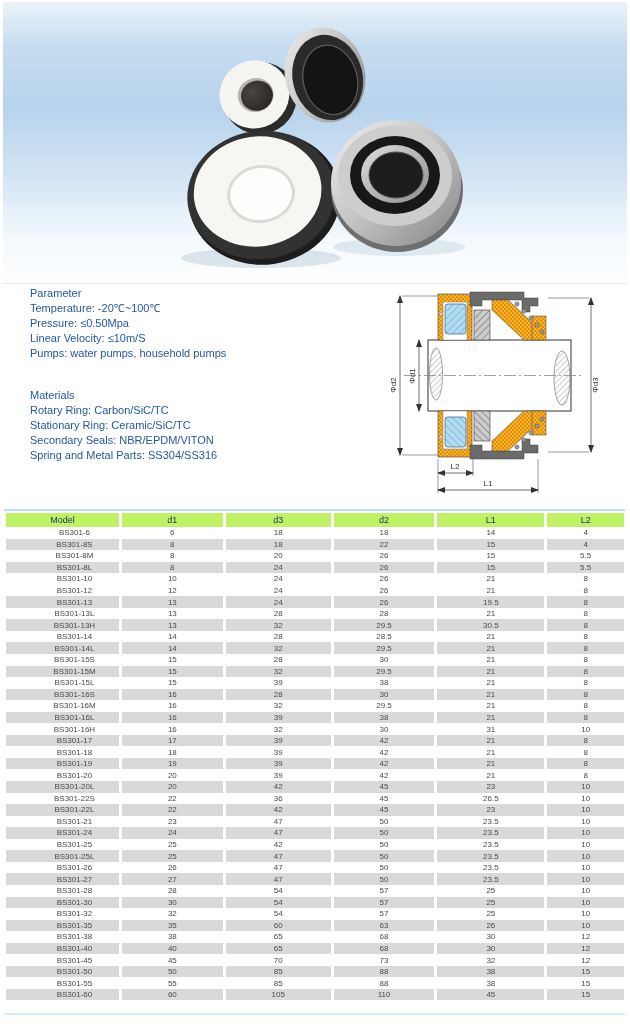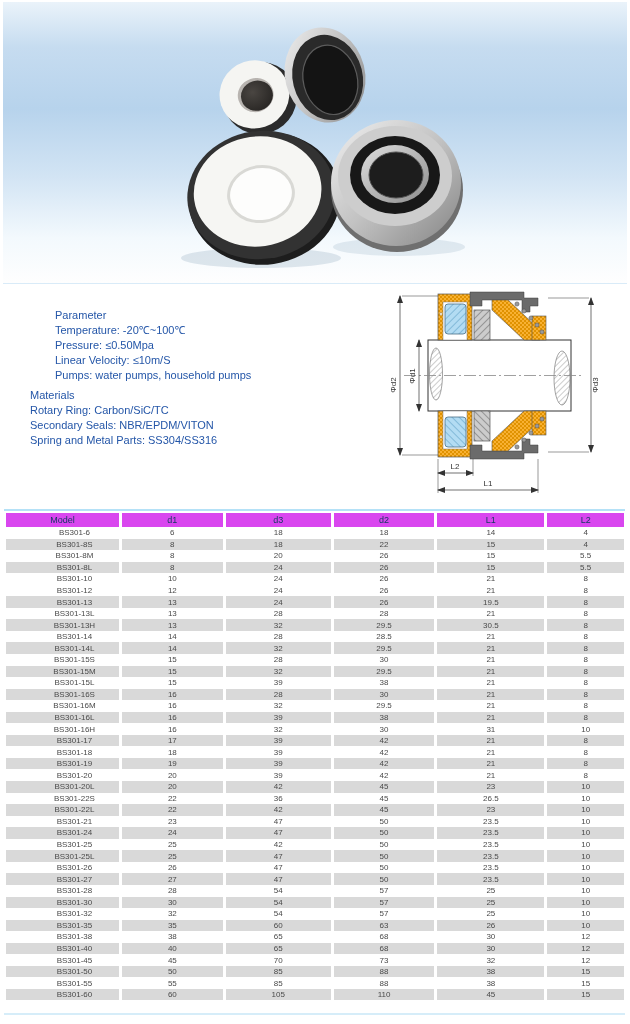--- a/index.html
+++ b/index.html
@@ -10,34 +10,34 @@
   
   .photo-area{
     position:absolute;left:3px;top:2px;width:624px;height:281px;
     background:linear-gradient(180deg,#eaf3fa 0%,#c6dcf0 16%,#b7d3ec 38%,#d2e4f4 62%,#f3f9fd 84%,#fefefe 100%);
     border-bottom:1px solid #d9ebf8;
   }
   .photo-area svg{display:block;}
   
   .spec-block{position:absolute;left:30px;color:#2456a8;font-size:11px;line-height:15px;}
   .spec-block .spec-title{margin:0;}
-  #param-block{top:308px;margin-left:25px;}
+  #param-block{top:286px;}
   #mat-block{top:388px;}
   
   .diagram{position:absolute;left:386px;top:286px;width:240px;height:220px;}
   .dim-text{font-size:8px;fill:#333;font-family:"Liberation Sans",sans-serif;}
   
   .table-top-line{position:absolute;left:4px;top:509px;width:621px;height:2px;background:#b4e1f7;}
   .table-bottom-line{position:absolute;left:4px;top:1013px;width:621px;height:2px;background:#d6edf9;}
   table.spec{
     position:absolute;left:3px;top:513px;width:624px;
     border-collapse:separate;border-spacing:3px 0;table-layout:fixed;
   }
   table.spec th{
-    background:#d946ef;color:#163a63;font-size:9px;font-weight:normal;
+    background:#bef264;color:#163a63;font-size:9px;font-weight:normal;
     height:14px;padding:0;text-align:center;line-height:14px;
   }
   table.spec td{
     font-size:8px;color:#4a4a4a;height:11.55px;padding:0;text-align:center;
     line-height:11px;white-space:nowrap;overflow:hidden;
   }
   table.spec tr.even td{background:#d9d9d9;}
   table.spec td.model{text-align:center;padding-left:24px;}
 </style>
 </head>
@@ -105,20 +105,21 @@
       <div>Pressure: ≤0.50Mpa</div>
       <div>Linear Velocity: ≤10m/S</div>
       <div>Pumps: water pumps, household pumps</div>
     </div>
 </div>
 
 <div class="spec-block" id="mat-block">
   <div class="spec-title">Materials</div>
   <div>
       <div>Rotary Ring: Carbon/SiC/TC</div>
+      <div>Stationary Ring: Ceramic/SiC/TC</div>
       <div>Secondary Seals: NBR/EPDM/VITON</div>
       <div>Spring and Metal Parts: SS304/SS316</div>
     </div>
 </div>
 
 <div class="diagram">
   <svg width="240" height="220" viewBox="0 0 240 220">
     <defs>
       <pattern id="pYellow" width="4" height="4" patternUnits="userSpaceOnUse">
         <rect width="4" height="4" fill="#f8b133"></rect>

